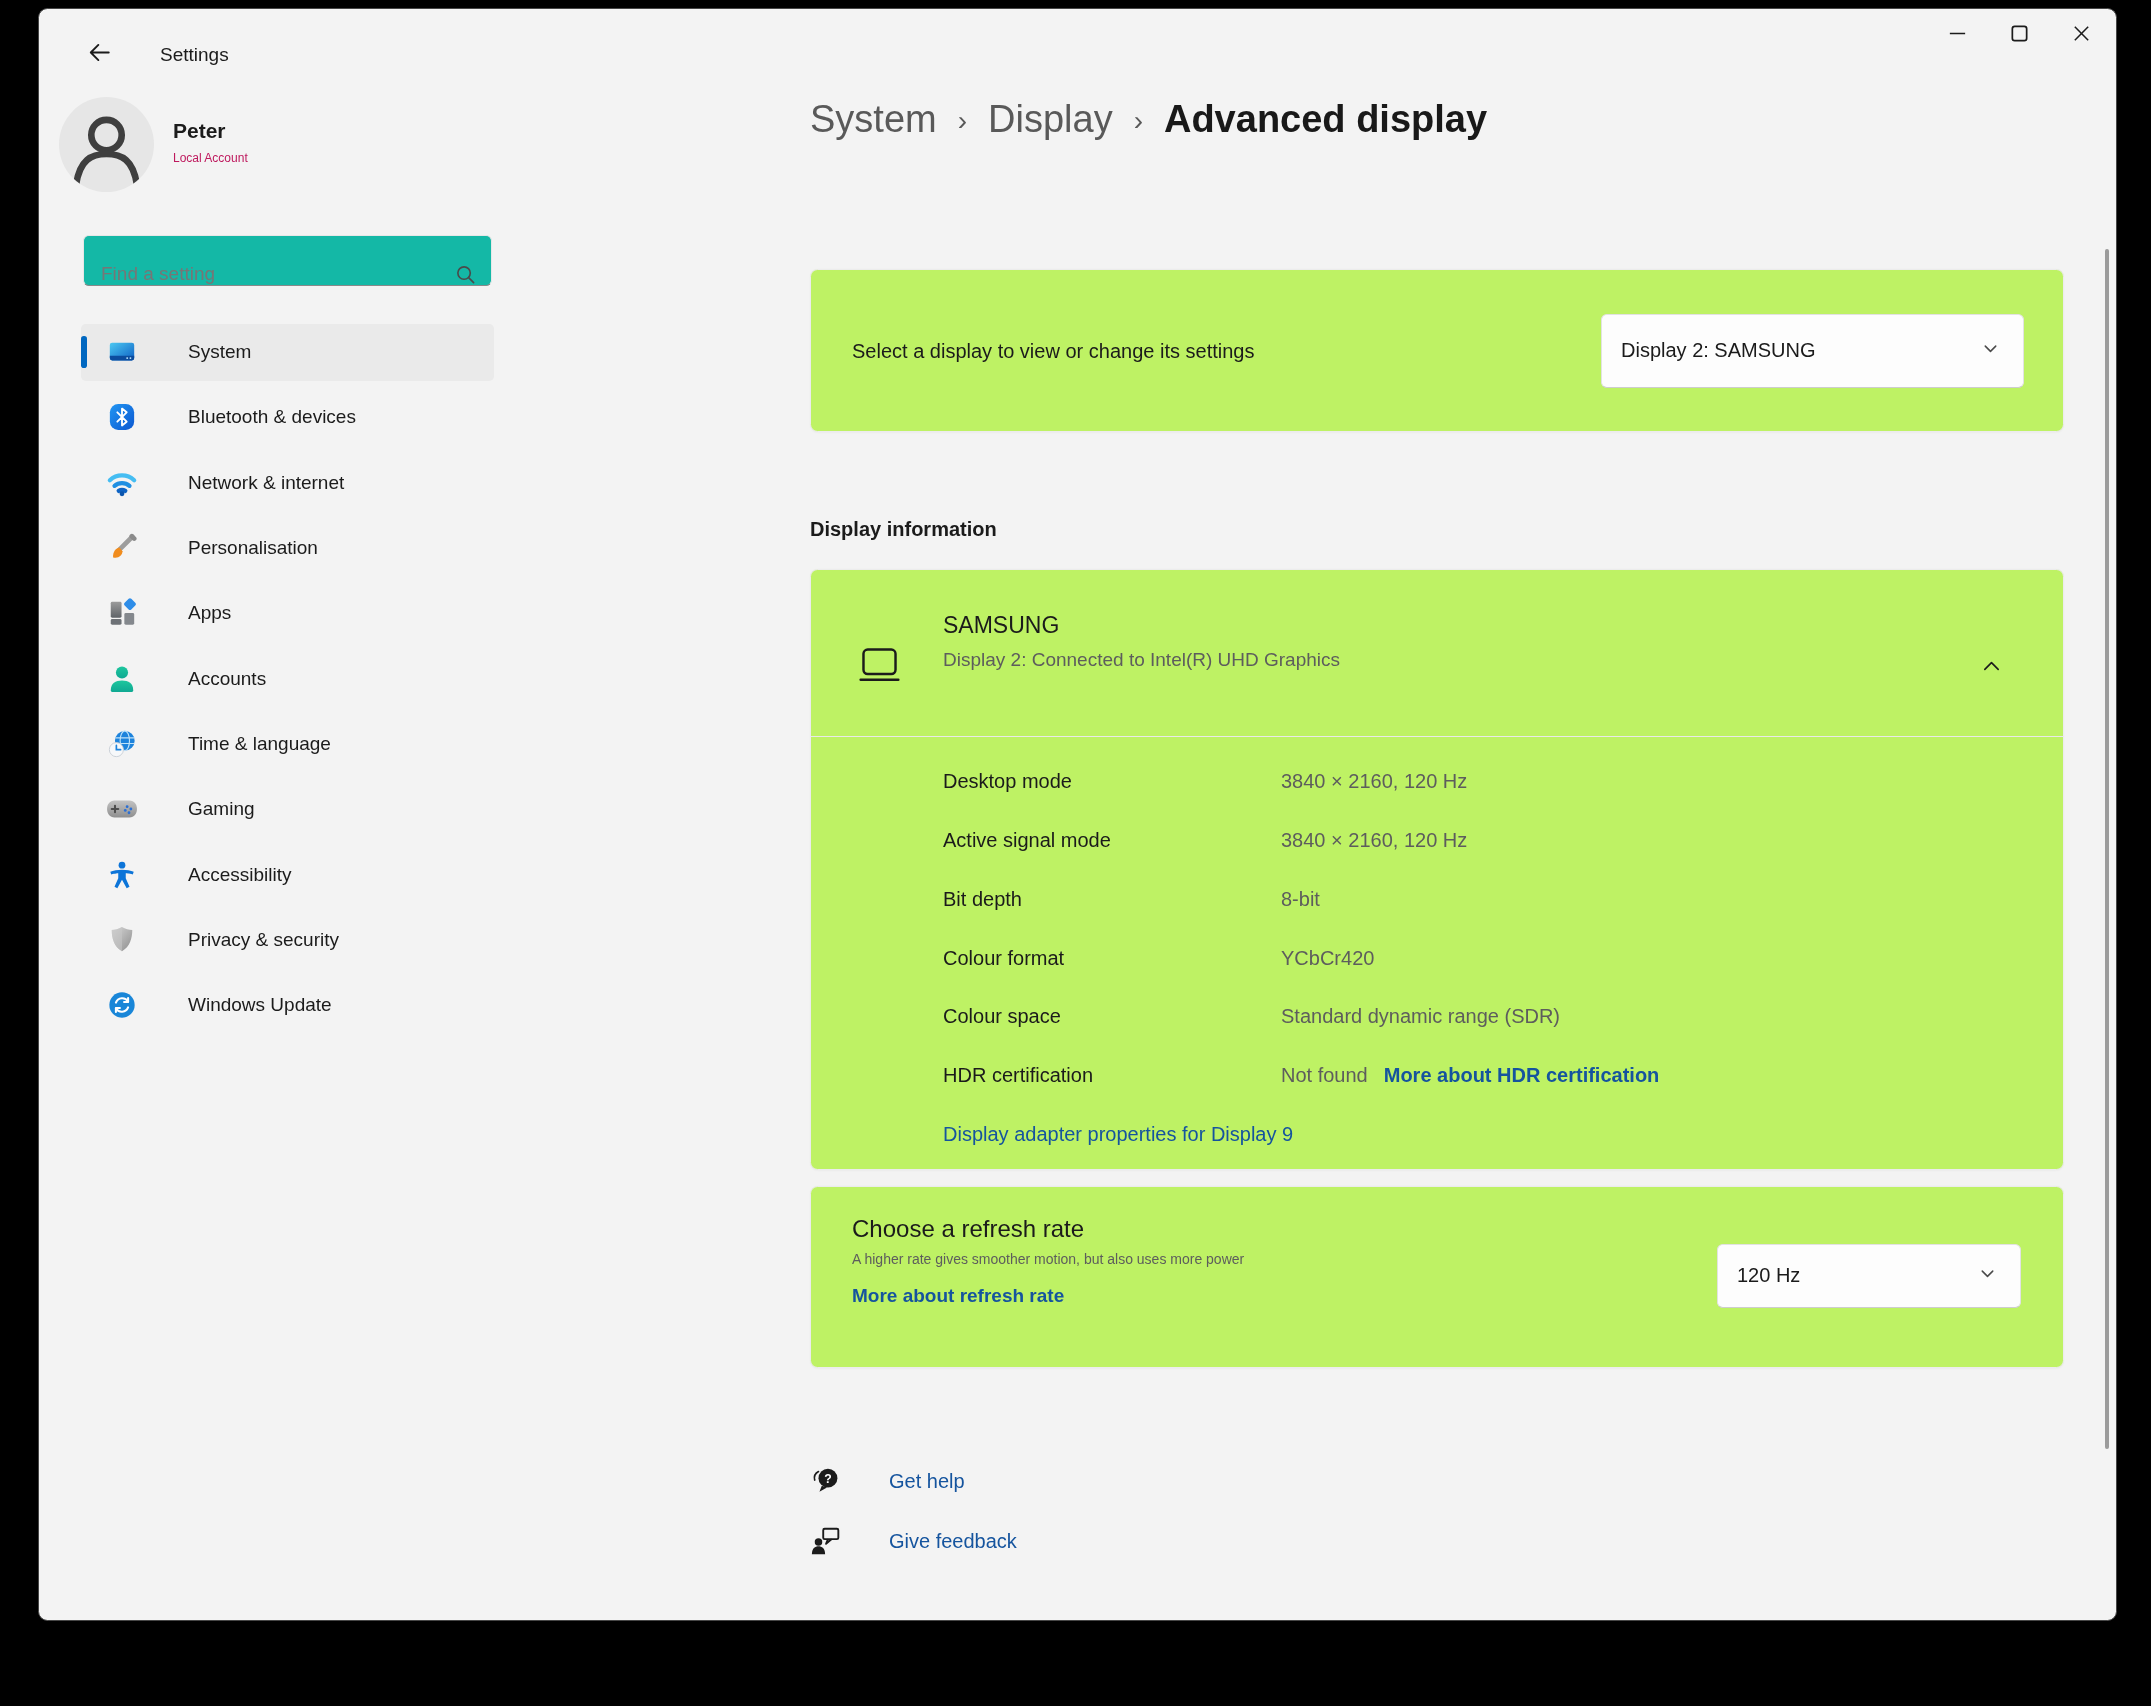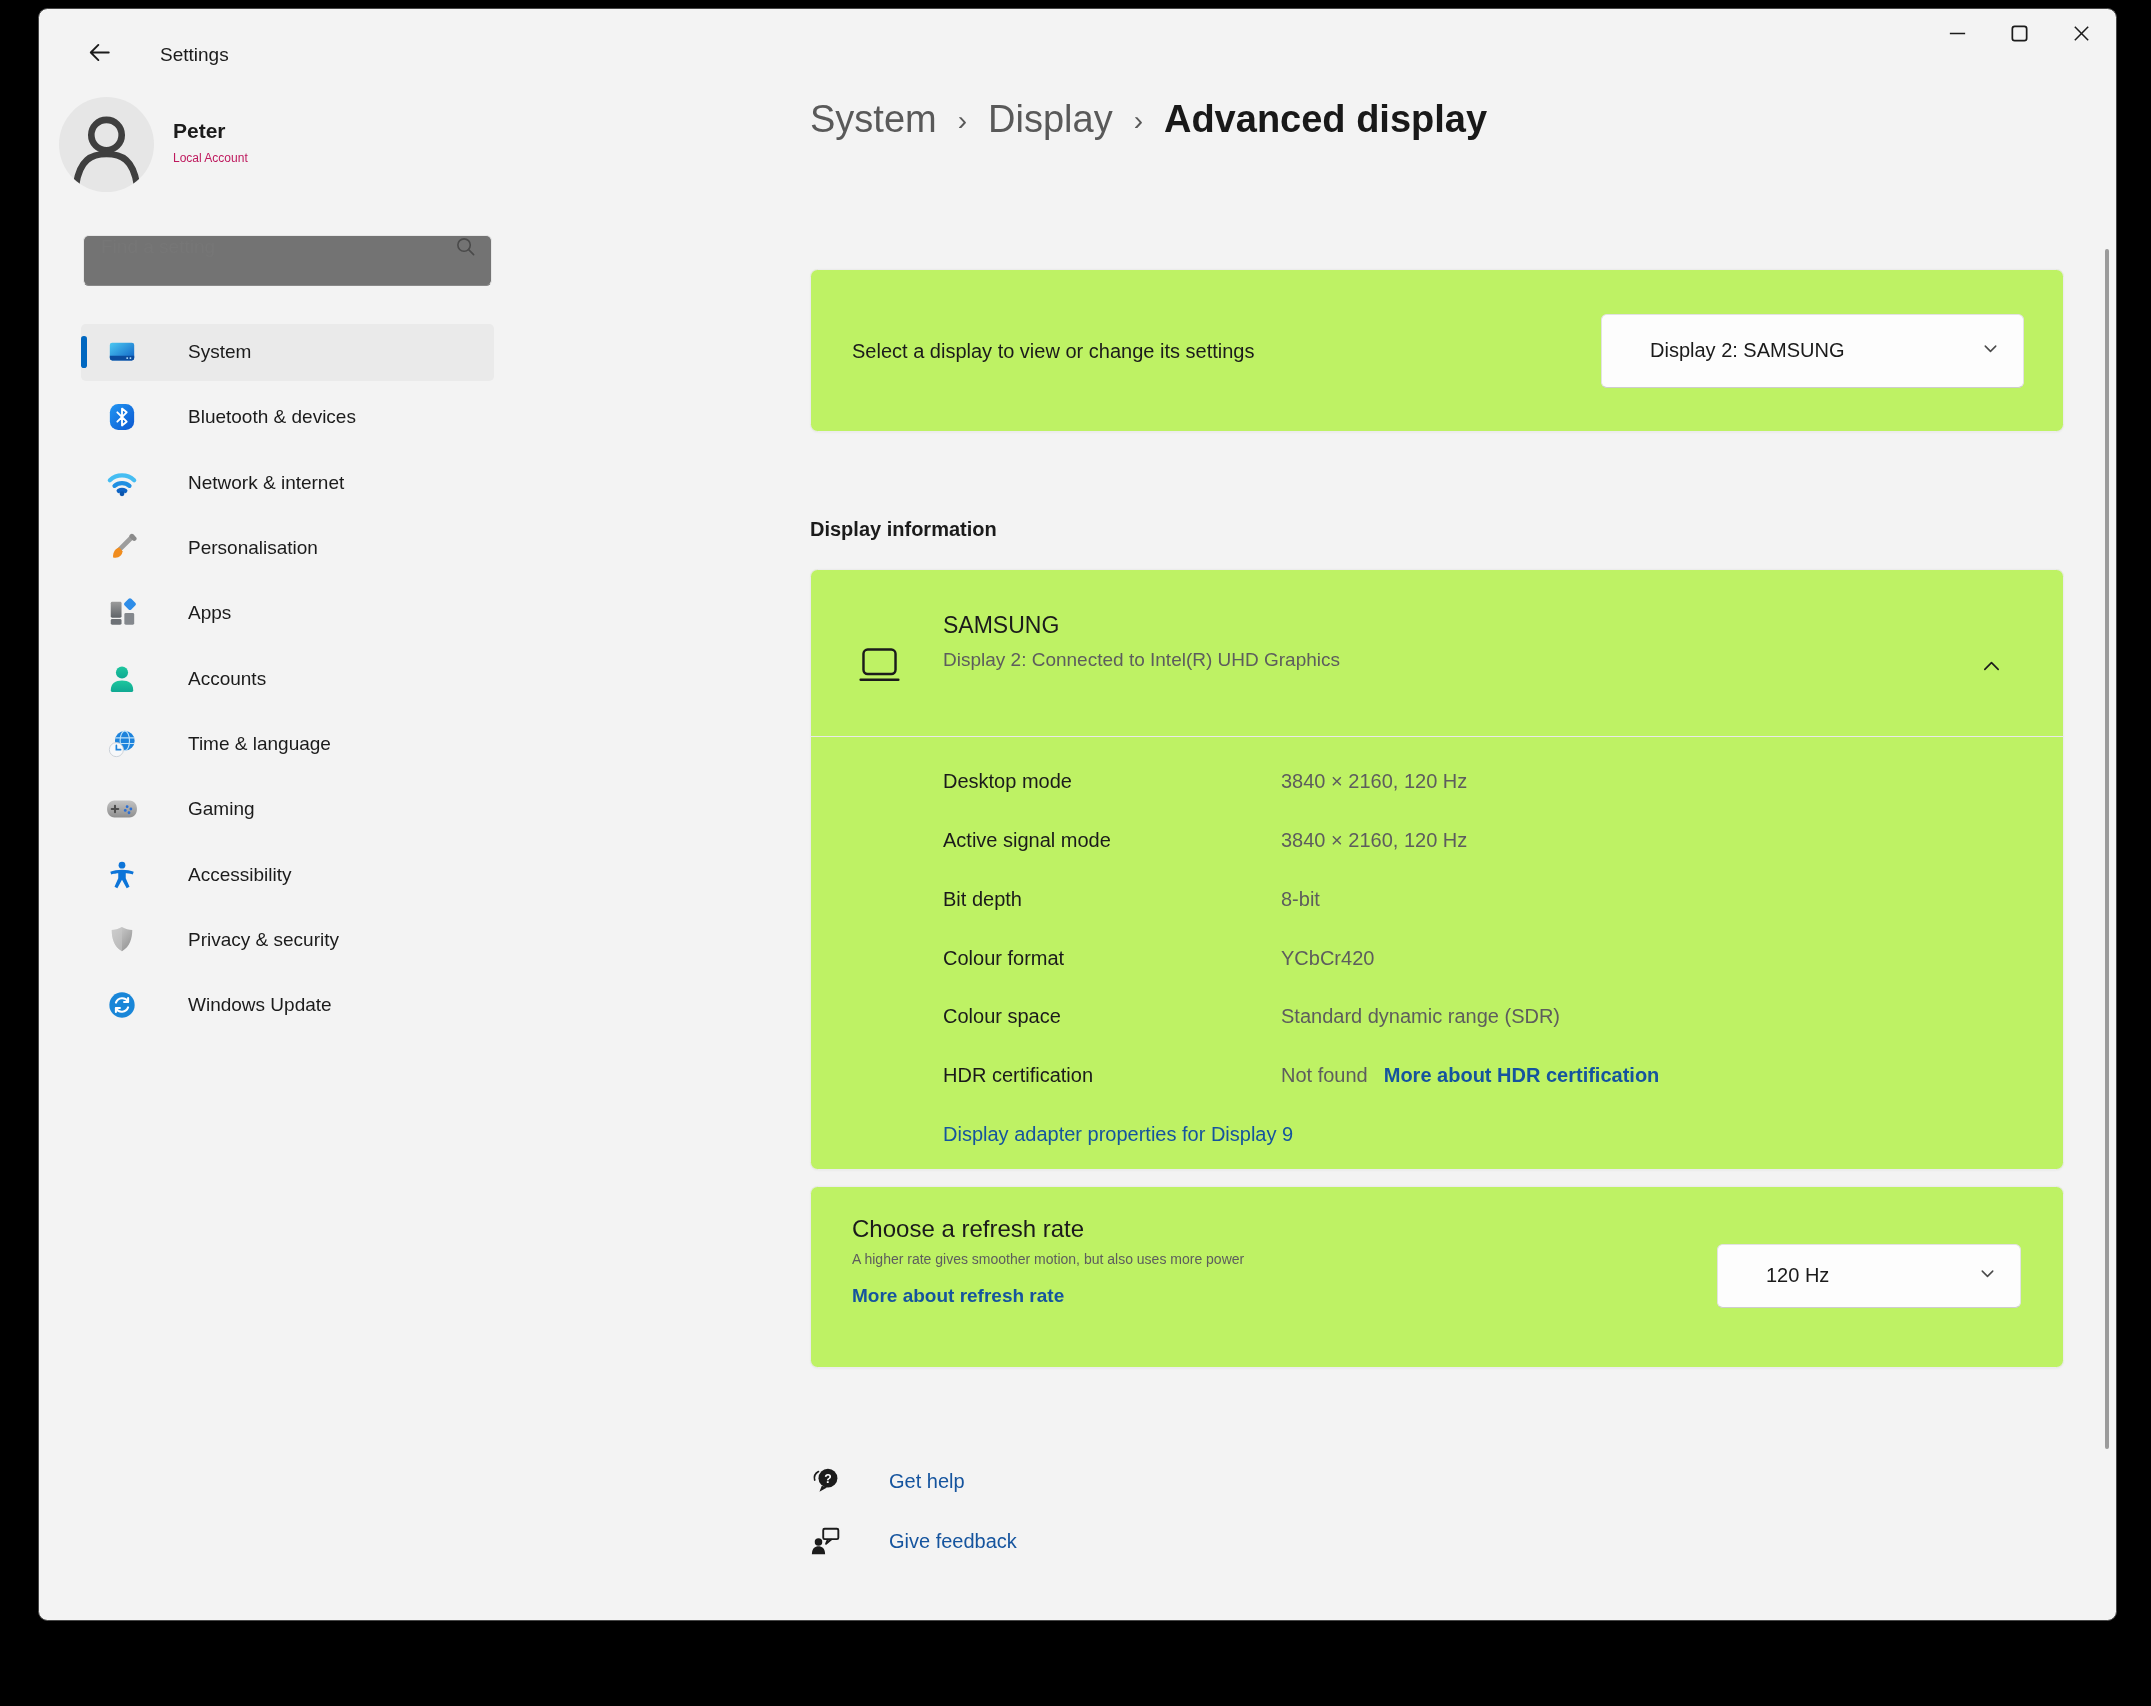--- a/index.html
+++ b/index.html
@@ -16,38 +16,38 @@
   .abs{position:absolute}
   
   .back-btn{left:38px;top:23px;width:44px;height:44px;display:flex;align-items:center;justify-content:center;border-radius:4.7px;cursor:default}
   .app-title{left:121px;top:35px;font-size:19px;color:#1b1b1b}
   .win-controls{top:0;right:3.8px;display:flex}
   .ctl-btn{width:62px;height:53px;display:flex;align-items:center;justify-content:center}
   
   .avatar{left:20px;top:88px;width:95px;height:95px;border-radius:50%;background:#e6e6e6;display:flex;align-items:flex-end;justify-content:center;overflow:hidden}
   .user-name{left:134px;top:110px;font-size:21px;font-weight:700}
   .user-type{left:134px;top:142px;font-size:12px;color:#be185d}
-  .search-box{left:44px;top:226px;width:409px;height:51px;background:#737373;border:0.9px solid #e7e7e7;border-bottom:0.9px solid #898989;border-radius:5.7px;box-sizing:border-box;display:flex;align-items:flex-start}
+  .search-box{left:44px;top:226px;width:409px;height:51px;background:#14b8a6;border:0.9px solid #e7e7e7;border-bottom:0.9px solid #898989;border-radius:5.7px;box-sizing:border-box;display:flex;align-items:flex-end}
   .search-box input{flex:1;border:none;outline:none;background:transparent;font-family:inherit;font-size:19px;color:#1b1b1b;padding:0 0 0 17px}
   .search-box input::placeholder{color:#767676}
   .search-glyph{margin-right:15px;display:flex}
   .nav-item{left:42px;width:413px;height:57px;border-radius:4.7px;display:flex;align-items:center;cursor:default}
   .nav-item.selected{background:#eaeaea}
   .nav-accent{position:absolute;left:0;top:12.3px;width:5.7px;height:32px;border-radius:2.8px;background:#0067c0}
   .nav-icon{position:absolute;left:24.6px;top:12.3px;width:32px;height:32px;display:flex;align-items:center;justify-content:center}
   .nav-label{position:absolute;left:107px;font-size:19px;color:#1b1b1b;white-space:nowrap}
   
   .breadcrumb{left:771px;top:89px;display:flex;align-items:center;gap:21px;font-size:38px}
   .crumb{color:#595959;font-weight:400}
   .crumb-sep{color:#595959;font-size:28px;padding-top:3.8px}
   .crumb-current{color:#191919;font-weight:600}
   .card{background:#bef264;border:0.9px solid #ececec;border-radius:7.6px;box-sizing:border-box;box-shadow:0 0.9px 1.9px rgba(0,0,0,0.03)}
   .card1{left:771px;top:260px;width:1254px;height:163px}
   .card1-label{position:absolute;left:41px;top:0;height:163px;display:flex;align-items:center;font-size:20px;color:#1b1b1b}
-  .dropdown{position:absolute;background:#fdfdfd;border:0.9px solid #e2e2e2;border-bottom-color:#cdcdcd;border-radius:5.7px;box-sizing:border-box;display:flex;align-items:center;justify-content:space-between;padding:0 23px 0 48px;font-size:20px;color:#1b1b1b;cursor:default}
+  .dropdown{position:absolute;background:#fdfdfd;border:0.9px solid #e2e2e2;border-bottom-color:#cdcdcd;border-radius:5.7px;box-sizing:border-box;display:flex;align-items:center;justify-content:space-between;padding:0 23px 0 19px;font-size:20px;color:#1b1b1b;cursor:default}
   .dd1{left:790px;top:44px;width:423px;height:74px}
   .dd2{left:906px;top:57px;width:304px;height:64px}
   .section-title{left:771px;top:509px;font-size:20px;font-weight:600;color:#1b1b1b}
   .card2{left:771px;top:560px;width:1254px;height:601px}
   .di-icon{position:absolute;left:44px;top:72px}
   .di-name{position:absolute;left:132px;top:42px;font-size:23px;color:#1b1b1b}
   .di-sub{position:absolute;left:132px;top:79px;font-size:19px;color:#5d5d5d}
   .di-chevron{position:absolute;right:55px;top:81px;width:34px;height:34px;display:flex;align-items:center;justify-content:center}
   .di-divider{position:absolute;left:0;top:166px;width:100%;height:0.9px;background:#e9e9e9}
   .di-row{position:absolute;left:0;width:100%;height:59px}

